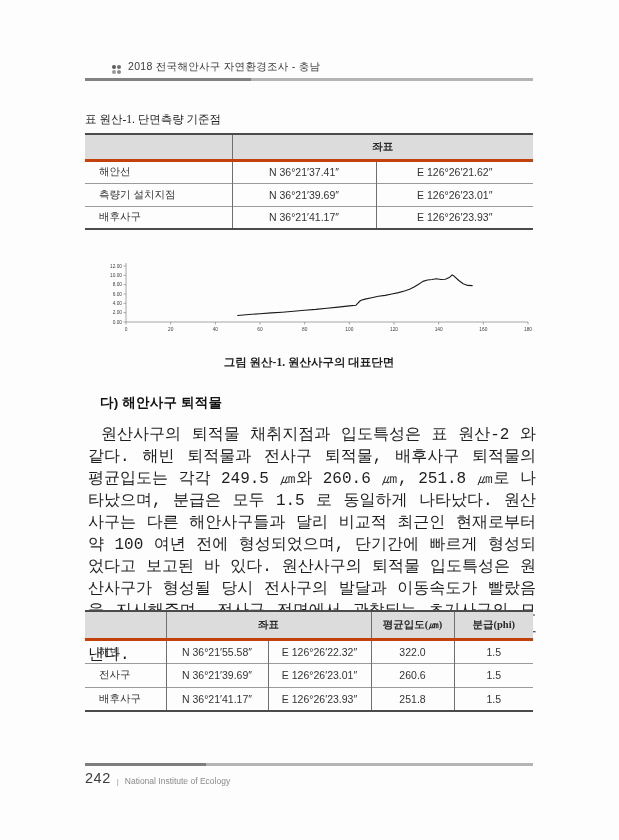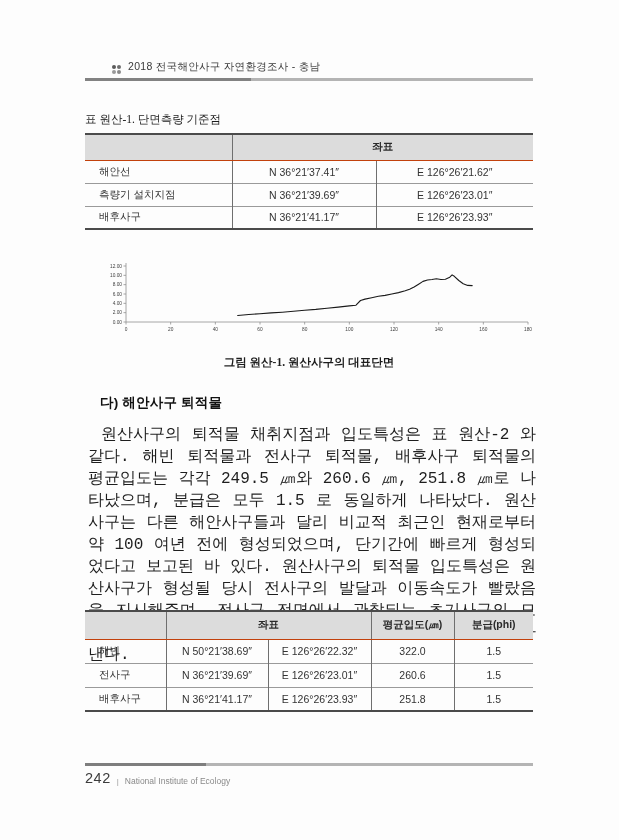--- a/index.html
+++ b/index.html
@@ -41,21 +41,21 @@
   table.data {
     position: absolute; left: 85px; width: 448px;
     border-collapse: collapse; table-layout: fixed;
     font-size: 10.5px; color: #333;
     border-top: 2px solid #4b4b4b; border-bottom: 2px solid #4b4b4b;
   }
   .t1 { top: 133px; }
   .t2 { top: 610px; }
   table.data th {
     background: #dcdcdc; font-weight: bold; color: #2a2a2a;
-    border-bottom: 1px solid #c2410c; text-align: center;
+    border-bottom: 3px solid #c2410c; text-align: center; font-family: Liberation Serif, serif;
   }
   .t1 th { height: 26px; }
   .t2 th { height: 28px; }
   .t1 td { height: 23px; }
   .t2 td { height: 24px; }
   table.data td { text-align: center; border-top: 1px solid #9a9a9a; }
   table.data tr > *:not(:first-child) { border-left: 1px solid #6f6f6f; }
   table.data td.rowlabel { text-align: left; padding-left: 14px; }
 
   
@@ -195,21 +195,21 @@
       </colgroup>
     <tbody>
         <tr>
       <th></th>
       <th colspan="2">좌표</th>
       <th>평균입도(㎛)</th>
       <th>분급(phi)</th>
     </tr>
     <tr>
       <td class="rowlabel">해빈</td>
-      <td>N 50°21′38.69″</td>
+      <td>N 36°21′55.58″</td>
       <td>E 126°26′22.32″</td>
       <td>322.0</td>
       <td>1.5</td>
     </tr>
     <tr>
       <td class="rowlabel">전사구</td>
       <td>N 36°21′39.69″</td>
       <td>E 126°26′23.01″</td>
       <td>260.6</td>
       <td>1.5</td>

